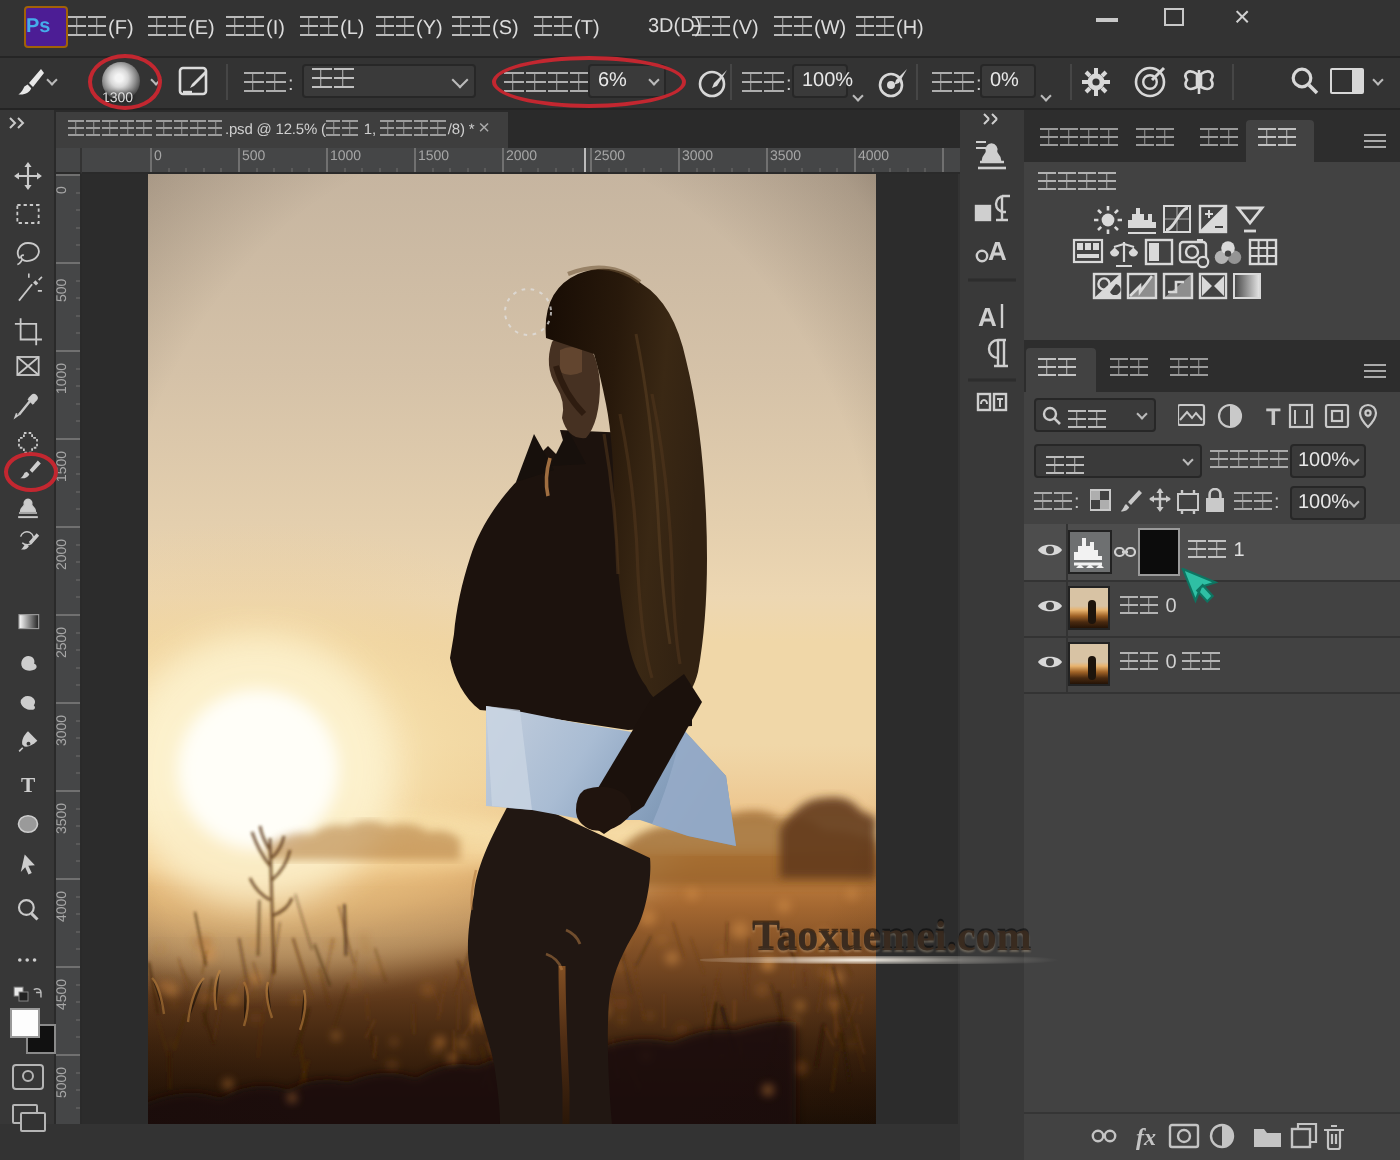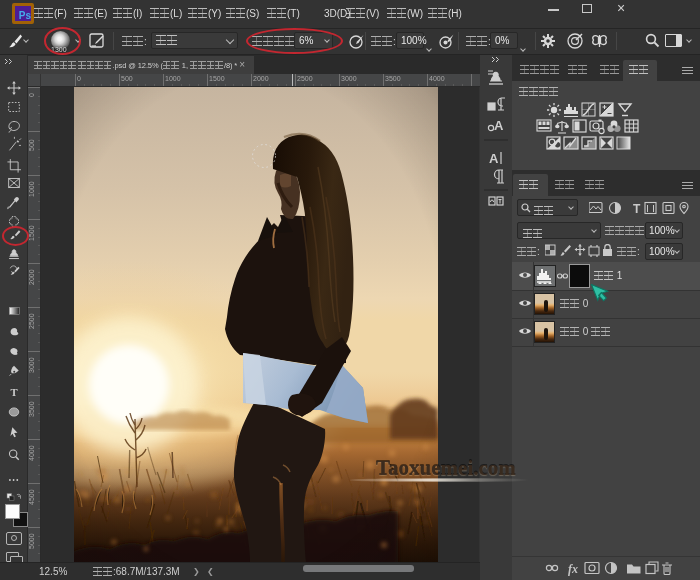--- a/index.html
+++ b/index.html
@@ -16,21 +16,21 @@
 background:linear-gradient(90deg,transparent 0 3.5px,currentColor 3.5px,transparent 4.5px),
 repeating-linear-gradient(0deg,currentColor 0 1px,transparent 1px 3.5px)}
 .chev{display:inline-block;width:6px;height:6px;border-right:1.4px solid #bbb;border-bottom:1.4px solid #bbb;transform:rotate(45deg)}
 .ddbox{position:absolute;background:#3a3a3a;border:1px solid #272727;border-radius:2px;color:#e2e2e2;font-size:10px;line-height:15px;padding:0 4px}
 .vbox{position:absolute;background:#3a3a3a;border:1px solid #272727;border-radius:2px;color:#e8e8e8;font-size:10px;line-height:15px;text-align:left;padding:0 4px}
 </style></head>
 <body>
 <div id="app">
 
 <div class="abs" style="left:0;top:0;width:700px;height:28px;background:#333333"></div>
-<div class="abs" style="left:12px;top:3px;width:22px;height:21px;background:#4c1d95;border:3px solid #a16207;border-radius:2px;color:#45aceb;font-size:10px;font-weight:bold;text-align:right;line-height:19px">Ps</div>
+<div class="abs" style="left:12px;top:3px;width:22px;height:21px;background:#4c1d95;border:1px solid #a16207;border-radius:2px;color:#45aceb;font-size:10px;font-weight:bold;text-align:left;line-height:19px">Ps</div>
 <div id="menus" style="position:absolute;top:8px;left:0;width:560px;height:14px;font-size:10px;color:#dcdcdc">
 <span class="abs" style="left:34px"><i class="cj m"></i><i class="cj m"></i>(F)</span>
 <span class="abs" style="left:74px"><i class="cj m"></i><i class="cj m"></i>(E)</span>
 <span class="abs" style="left:113px"><i class="cj m"></i><i class="cj m"></i>(I)</span>
 <span class="abs" style="left:150px"><i class="cj m"></i><i class="cj m"></i>(L)</span>
 <span class="abs" style="left:188px"><i class="cj m"></i><i class="cj m"></i>(Y)</span>
 <span class="abs" style="left:226px"><i class="cj m"></i><i class="cj m"></i>(S)</span>
 <span class="abs" style="left:267px"><i class="cj m"></i><i class="cj m"></i>(T)</span>
 <span class="abs" style="left:324px">3D(D)</span>
 <span class="abs" style="left:346px"><i class="cj m"></i><i class="cj m"></i>(V)</span>
@@ -597,27 +597,20 @@
 <path d="M267 277 L 289 301 L 294 336 L 270 331 L 252 325 Q 262 302 267 277 Z" fill="#96abc8" opacity=".9"></path>
 <path d="M169 266 L 172 316 L 192 318 L 186 268 Z" fill="#c9d4e2" opacity=".8"></path>
 <path d="M268 250 L 277 264 L 248 316 L 228 330 L 216 322 L 228 302 L 252 262 Z" fill="#1b110c"></path>
 <path d="M218 308 q 12 -4 20 2 q 6 6 2 12 q -8 8 -18 6 q -8 -3 -8 -10 q 0 -7 4 -10 Z" fill="#20140e"></path>
 <path d="M199 390 q 6 2 8 8 M 209 378 q 5 2 7 7" stroke="#c08448" stroke-width="1.4" fill="none" opacity=".5"></path>
 <path d="M164 348 q -3 12 -2 20" stroke="#a5682f" stroke-width="1.2" fill="none" opacity=".45"></path>
 <rect x="0" y="0" width="364" height="475" fill="url(#vig)"></rect>
 </svg>
 </div>
 
-<div class="abs" style="left:0;top:562px;width:480px;height:18px;background:#2e2e2e;border-top:1px solid #242424">
-  <span class="abs" style="left:39px;top:3px;font-size:10px;color:#cfcfcf">12.5%</span>
-  <span class="abs" style="left:93px;top:3px;font-size:10px;color:#cfcfcf"><i class="cj s" style="font-style:normal"></i><i class="cj s" style="font-style:normal"></i>:68.7M/137.3M</span>
-  <span class="abs" style="left:193px;top:4px;font-size:8px;color:#999">❯</span>
-  <span class="abs" style="left:207px;top:4px;font-size:8px;color:#999">❮</span>
-  <div class="abs" style="left:303px;top:2px;width:111px;height:7px;background:#77787a;border-radius:3px"></div>
-</div>
 
 <div class="abs" style="left:480px;top:55px;width:220px;height:525px;background:#393939"></div>
 <div class="abs" style="left:512px;top:55px;width:188px;height:525px;background:#424242" id="rpanel">
 
   <div class="abs" style="left:0;top:0;width:188px;height:26px;background:#2d2d2d"></div>
   <div class="abs" style="left:111px;top:5px;width:34px;height:21px;background:#424242;border-radius:2px 2px 0 0"></div>
   <div class="abs" style="left:8px;top:9px;font-size:10px;color:#b4b4b4"><i class="cj s"></i><i class="cj s"></i><i class="cj s"></i><i class="cj s"></i></div>
   <div class="abs" style="left:56px;top:9px;font-size:10px;color:#b4b4b4"><i class="cj s"></i><i class="cj s"></i></div>
   <div class="abs" style="left:88px;top:9px;font-size:10px;color:#b4b4b4"><i class="cj s"></i><i class="cj s"></i></div>
   <div class="abs" style="left:117px;top:9px;font-size:10px;color:#e0e0e0"><i class="cj s"></i><i class="cj s"></i></div>

